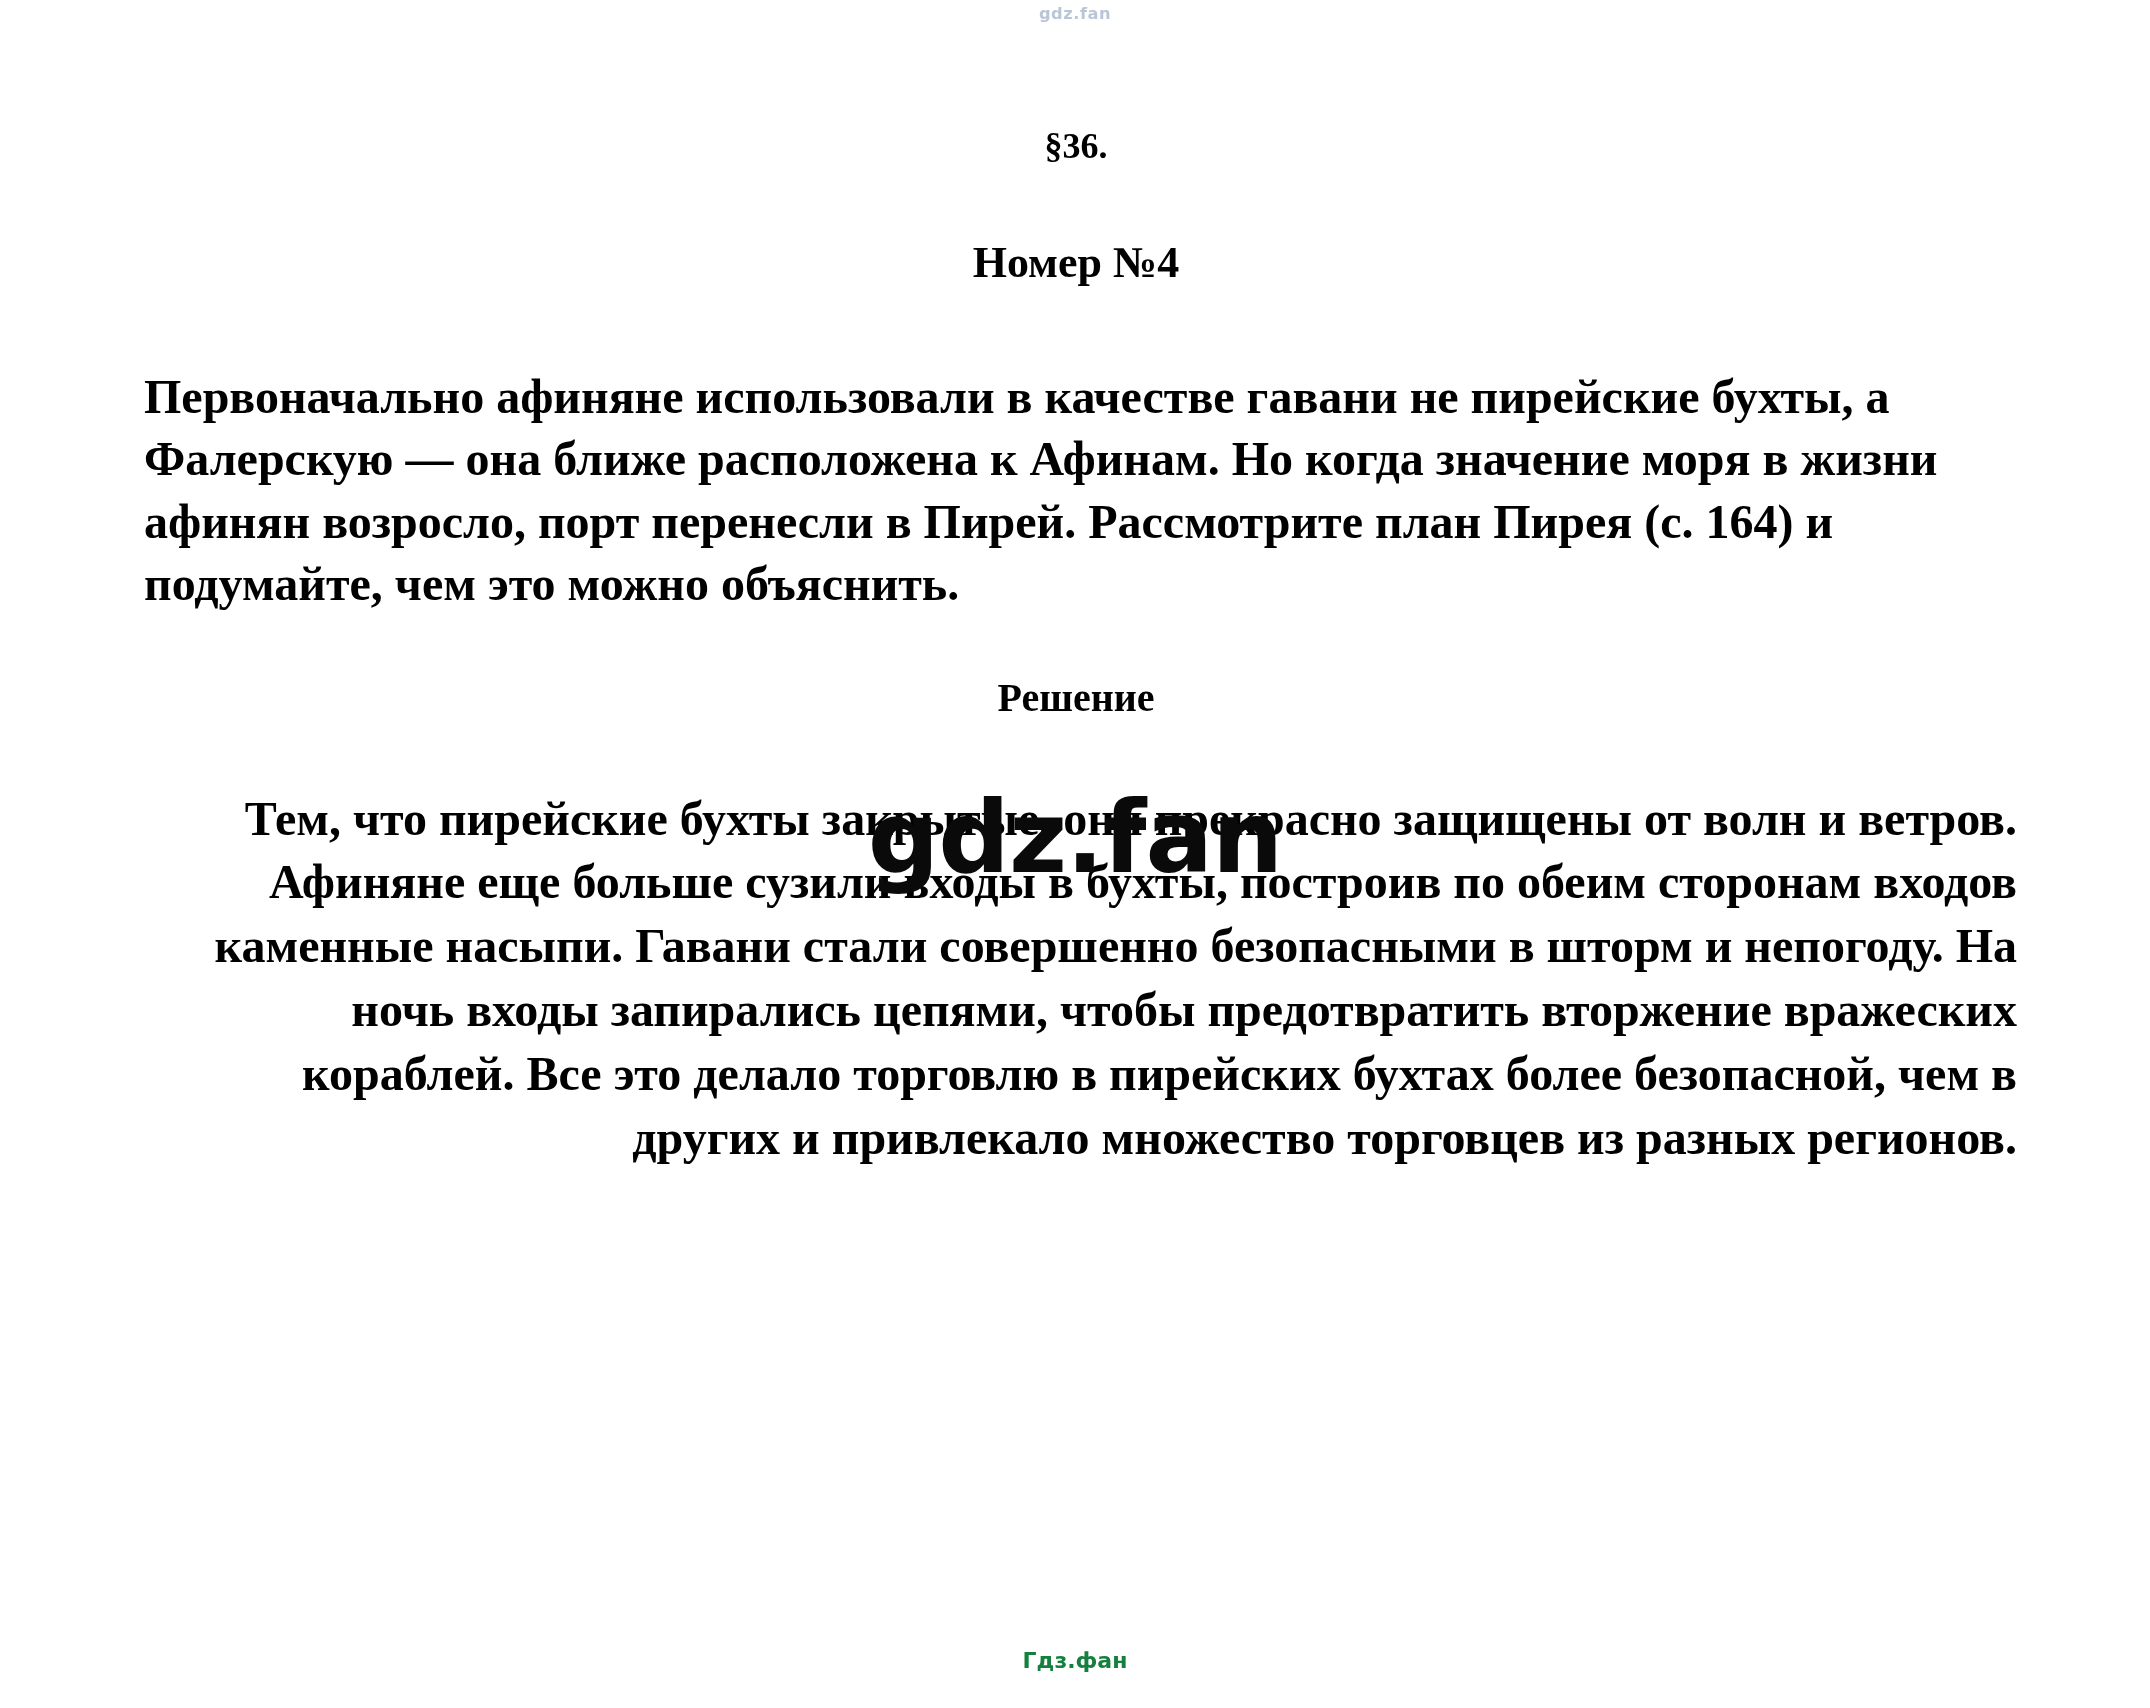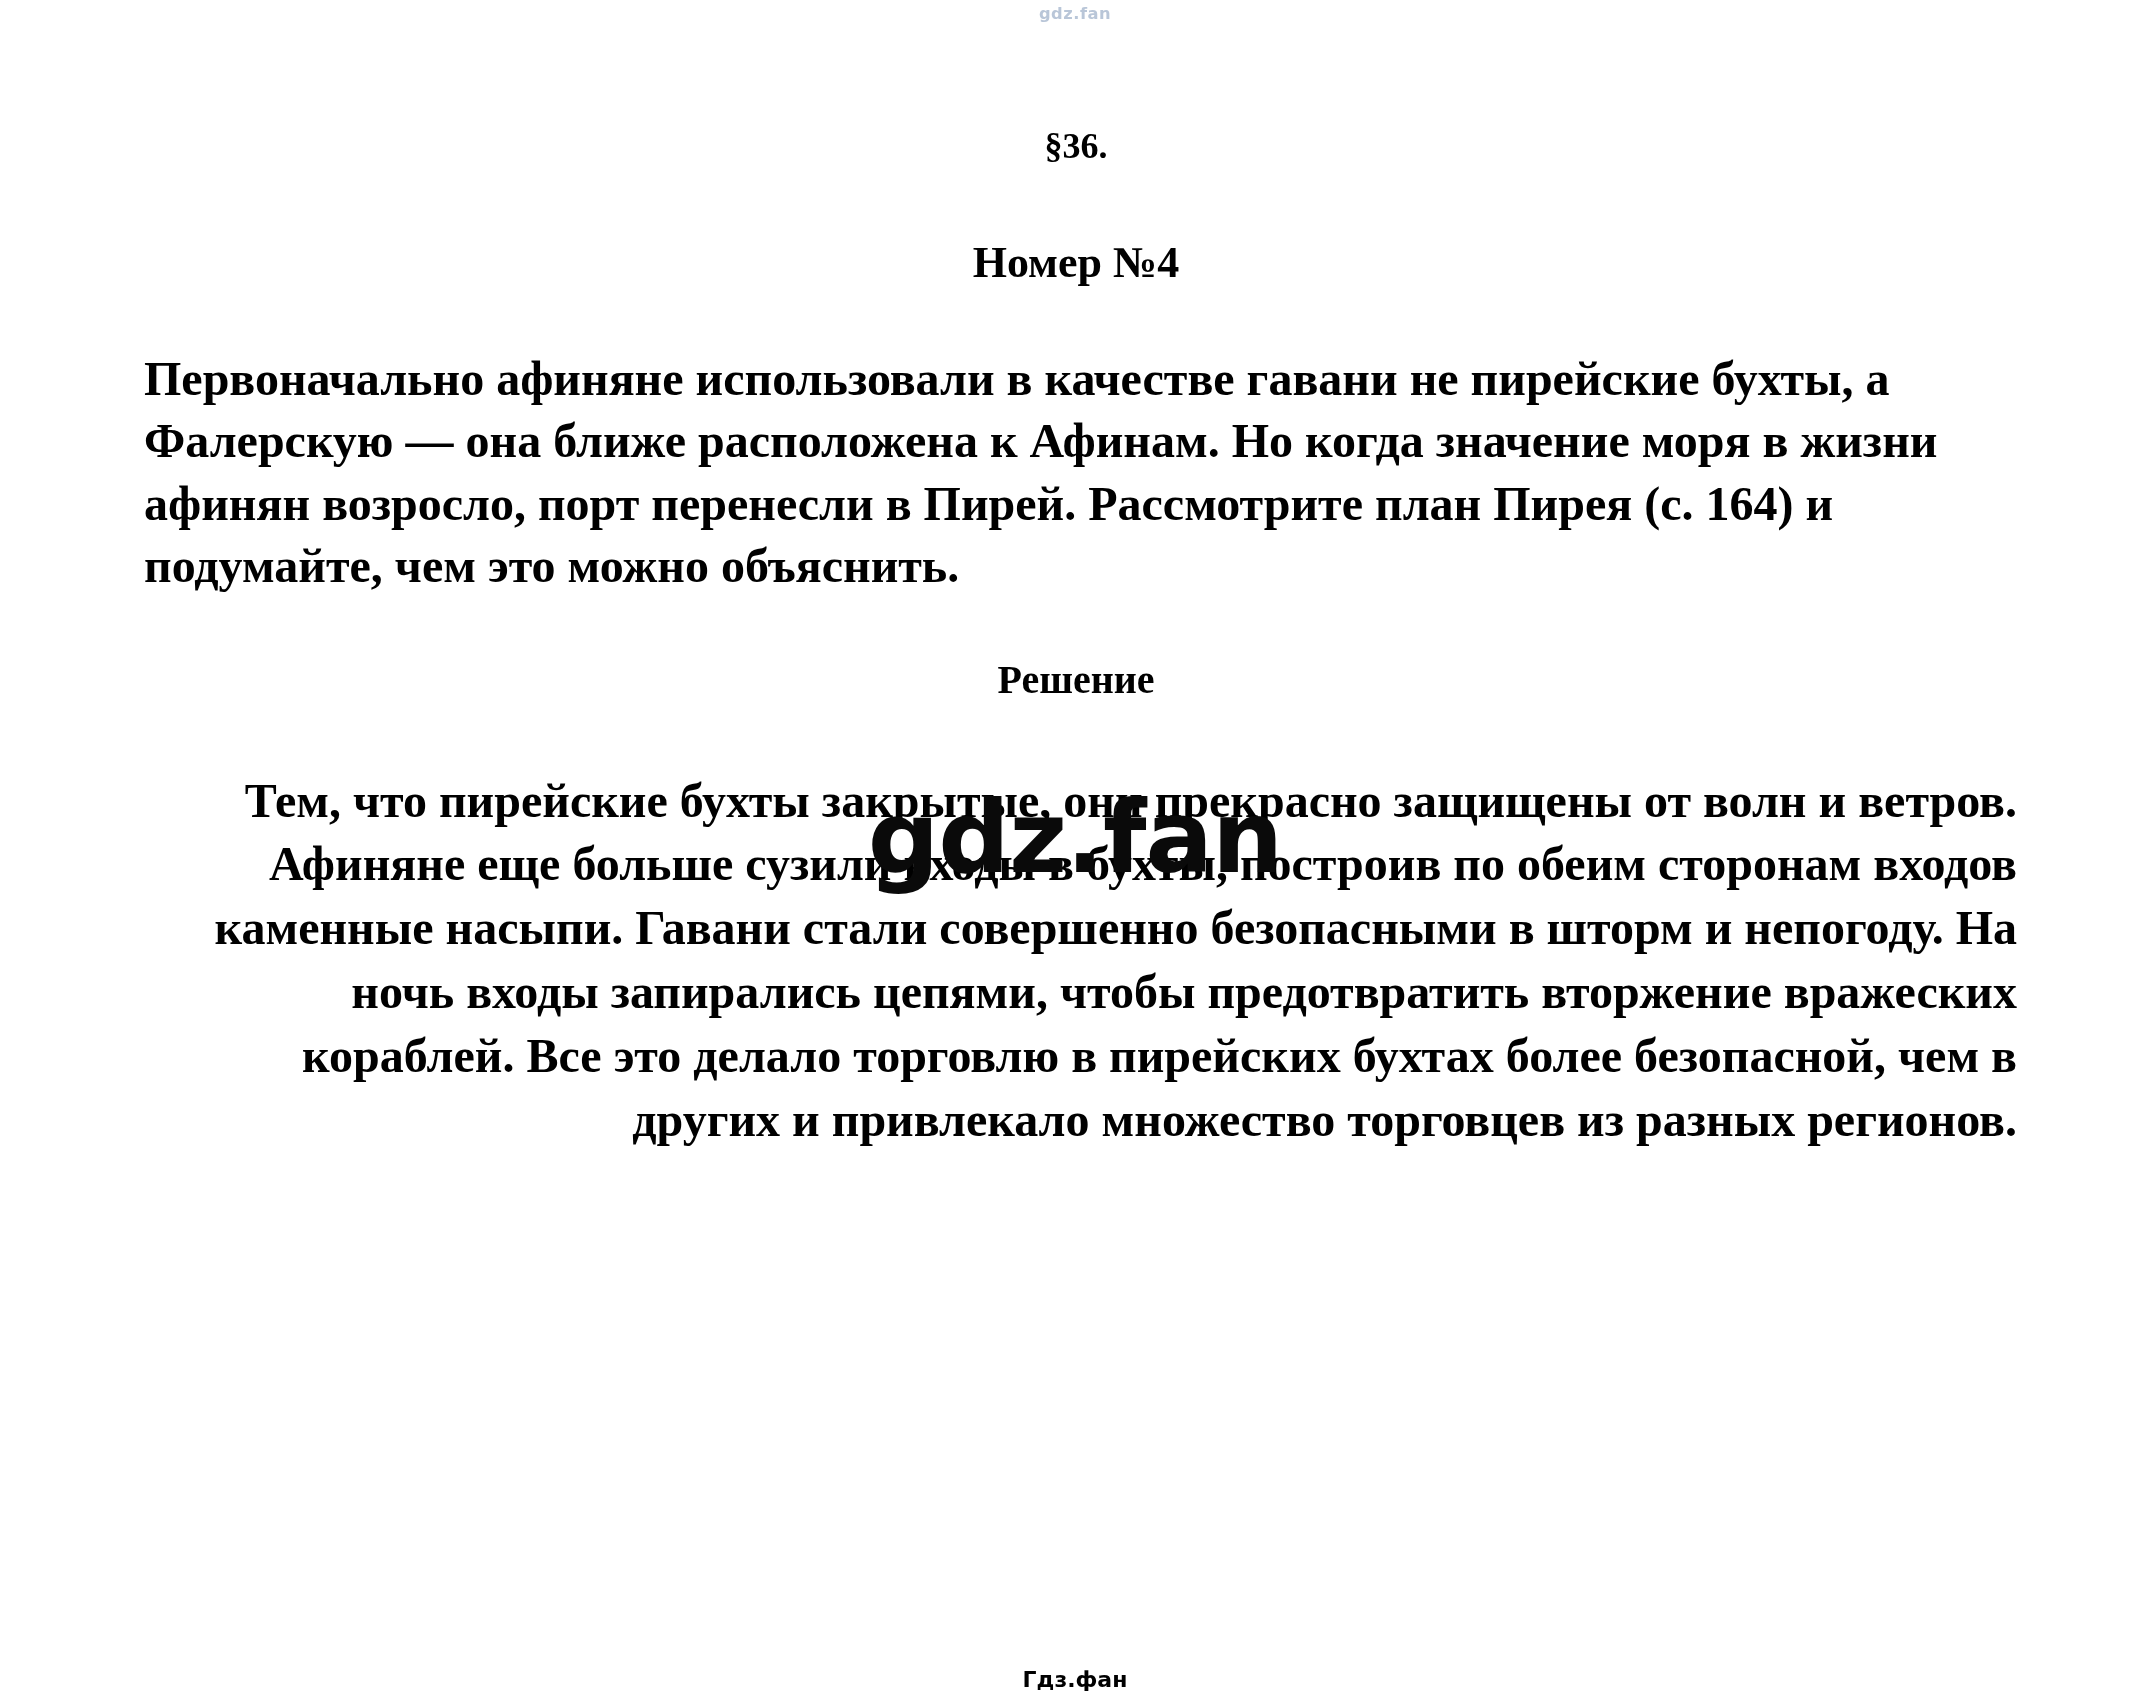--- a/index.html
+++ b/index.html
@@ -34,27 +34,27 @@
     font-family: "DejaVu Sans", sans-serif;
     font-size: 16.3px;
     color: #b9c6d8;
     letter-spacing: 0.5px;
     user-select: none;
   }
 
   
   .watermark-bottom {
     position: absolute;
-    bottom: 16px;
+    bottom: 35px;
     left: 0;
     width: 100%;
     text-align: center;
     font-family: "DejaVu Sans", sans-serif;
     font-size: 22px;
-    color: #000000;
+    color: #15803d;
     user-select: none;
   }
 
   
   .watermark-center {
     position: absolute;
     left: 50%;
     top: 788px;
     transform: translateX(-50%);
     font-family: "DejaVu Sans", sans-serif;
@@ -92,21 +92,21 @@
     text-align: center;
     font-size: 44px;
     margin-top: 69px;
     line-height: 1.2;
   }
 
   .body-text {
     font-size: 48px;
     line-height: 1.30;
     text-align: left;
-    margin-top: 58px;
+    margin-top: 76px;
     width: 1854px;
   }
 
   .solution-heading {
     text-align: center;
     font-size: 40px;
     margin-top: 58px;
     line-height: 1.2;
     position: relative;
     z-index: 1;

